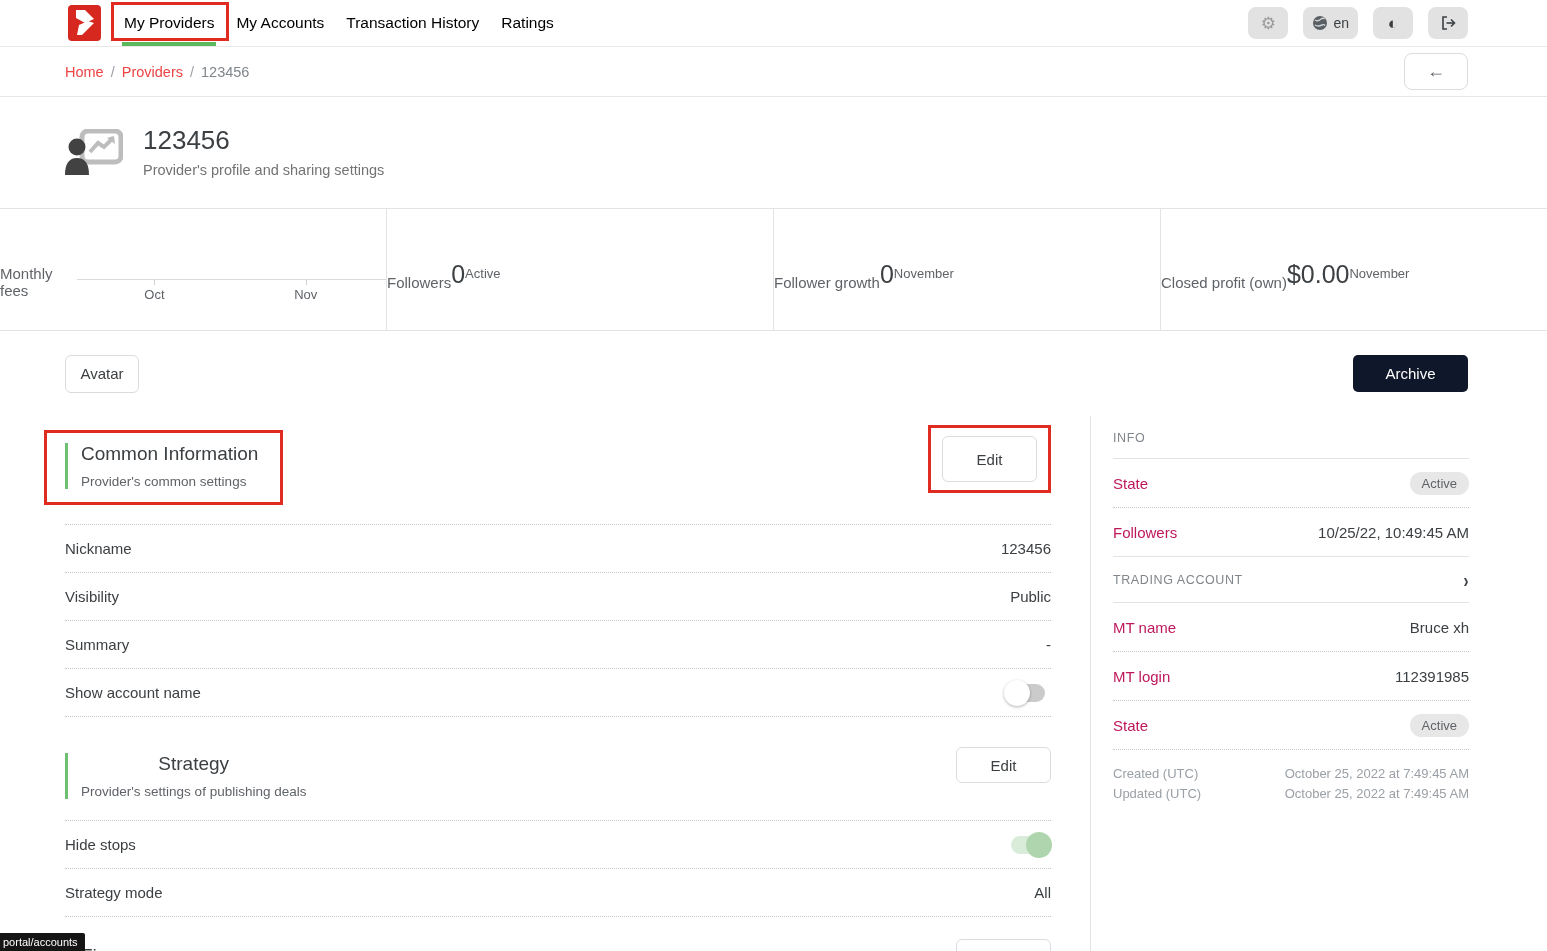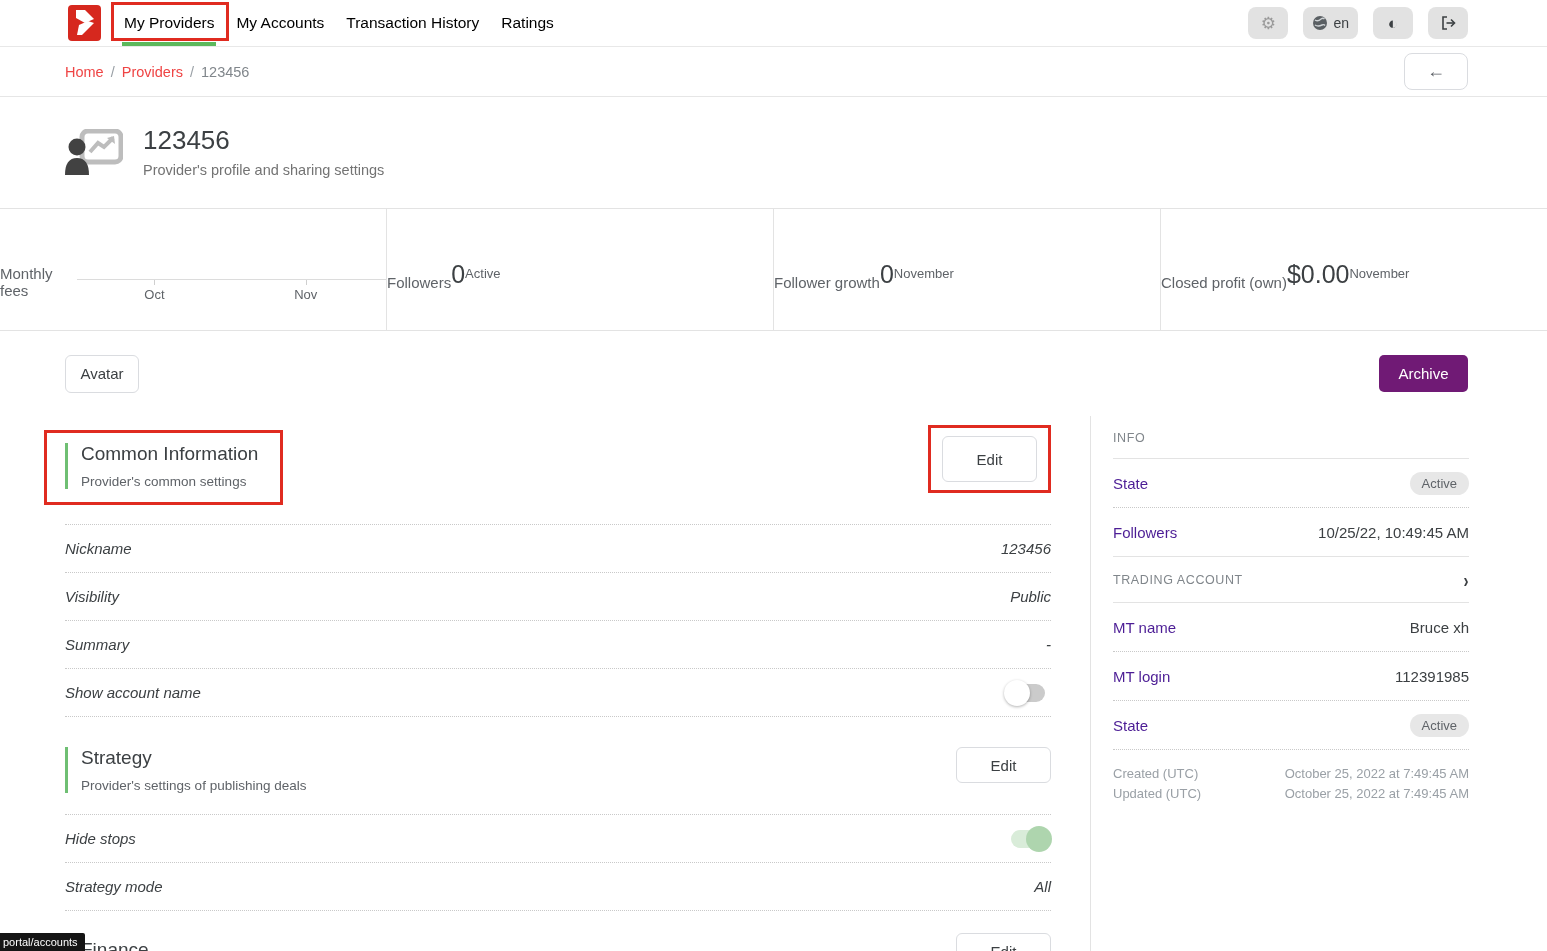--- a/index.html
+++ b/index.html
@@ -54,62 +54,62 @@
   .mini-axis { border-top:1px solid #dcdcdc; position:relative; height:6px; }
   .mini-tick { position:absolute; top:0; width:1px; height:5px; background:#cfcfcf; }
   .mini-labels { position:relative; height:16px; }
   .mini-label { position:absolute; transform:translateX(-50%); font-size:13px; color:#5f6368; top:2px; }
 
   
   .actions-row { display:flex; align-items:center; height:85px; padding:0 79px 0 65px; }
   .btn-outline { background:#fff; border:1px solid #dadce0; border-radius:6px;
     font-size:15px; color:#3c4043; cursor:pointer; font-family:inherit; }
   .avatar-btn { width:74px; height:38px; }
-  .archive-btn { margin-left:auto; width:89px; height:37px; background:#701a75; color:#fff;
+  .archive-btn { margin-left:auto; width:115px; height:37px; background:#0f172a; color:#fff;
     border:none; border-radius:5px; font-size:15px; cursor:pointer; font-family:inherit; }
 
   
   .body-row { display:flex; align-items:stretch; padding-left:65px; height:546px; }
   .main-col { width:986px; }
   .v-divider { border-left:1px solid #e3e3e3; margin-left:39px; }
   .sidebar { margin-left:22px; width:356px; }
 
   .section-head { display:flex; justify-content:space-between; align-items:flex-start; }
   .sec-title-block { border-left:3px solid #6fbf73; padding-left:13px; }
   .sec-title { font-size:19px; color:#3c4043; }
   .sec-sub { font-size:13.5px; color:#5f6368; margin-top:9px; }
   .edit-btn { width:95px; height:46px; }
   .edit-btn-sm { width:95px; height:36px; }
 
   .annotation-box { border:3px solid #e02b20; margin-left:-21px; margin-top:14px;
     padding:10px 22px 13px 18px; display:inline-block; }
   .annotation-box-btn { border:3px solid #e02b20; margin-top:9px; padding:8px 11px; display:inline-block; }
 
-  .rows { border-top:1px dotted #c9c9c9; margin-top:19px;font-style:italic; }
+  .rows { border-top:1px dotted #c9c9c9; margin-top:19px; }
   .field-row { height:48px; display:flex; justify-content:space-between; align-items:center;
     border-bottom:1px dotted #c9c9c9; font-size:15px; }
   .field-label { color:#3c4043; }
   .field-value { color:#3c4043; }
 
   .toggle { position:relative; width:34px; height:18px; border-radius:9px; margin-right:6px; cursor:pointer; }
   .toggle .knob { position:absolute; width:26px; height:26px; border-radius:50%; top:-4px; }
   .toggle.off { background:#cbcbcb; }
   .toggle.off .knob { left:-7px; background:#fff; box-shadow:0 1px 3px rgba(0,0,0,.3); }
   .toggle.on { background:#d9ecd9; }
   .toggle.on .knob { right:-7px; background:#aed5ae; }
 
   .sec-gap { margin-top:22px; }
 
   
   .side-header { padding:15px 0 13px; font-size:12.5px; letter-spacing:.6px; color:#80868b;
     border-bottom:1px solid #e3e3e3; }
   .side-row { height:49px; display:flex; justify-content:space-between; align-items:center; font-size:15px; }
   .side-row.dotted { border-bottom:1px dotted #c9c9c9; }
   .side-row.solid { border-bottom:1px solid #e3e3e3; }
-  .side-label { color:#4c1d95; }
+  .side-label { color:#be185d; }
   .side-value { color:#3c4043; }
   .badge { background:#e7e7e7; border-radius:12px; padding:4px 12px; font-size:13px; color:#5f6368; }
   .side-sec-head { height:46px; display:flex; justify-content:space-between; align-items:center;
     border-bottom:1px solid #e3e3e3; font-size:12.5px; letter-spacing:.6px; color:#80868b; }
   .chev { font-size:15px; font-weight:700; color:#3c4043; transform:scaleY(1.4); cursor:pointer; }
   .meta-block { margin-top:14px; font-size:13px; color:#9aa0a6; line-height:20px; }
   .meta-line { display:flex; justify-content:space-between; }
 
   
   .status-bar { position:fixed; left:0; bottom:0; background:#151515; color:#fff;
@@ -260,21 +260,21 @@
       </div>
       <div class="field-row">
         <span class="field-label">Show account name</span>
         <span class="toggle off">
             <span class="knob"></span>
           </span>
       </div>
     </div>
 
     <div class="section-head sec-gap" style="margin-top:30px;">
-      <div class="sec-title-block" style="">
+      <div class="sec-title-block" style="margin-top:6px;text-align:center;">
         <div class="sec-title">Strategy</div>
         <div class="sec-sub">Provider's settings of publishing deals</div>
       </div>
       <button class="btn-outline edit-btn-sm">Edit</button>
     </div>
 
     <div class="rows" style="margin-top:21px;">
       <div class="field-row">
         <span class="field-label">Hide stops</span>
         <span class="toggle on">

